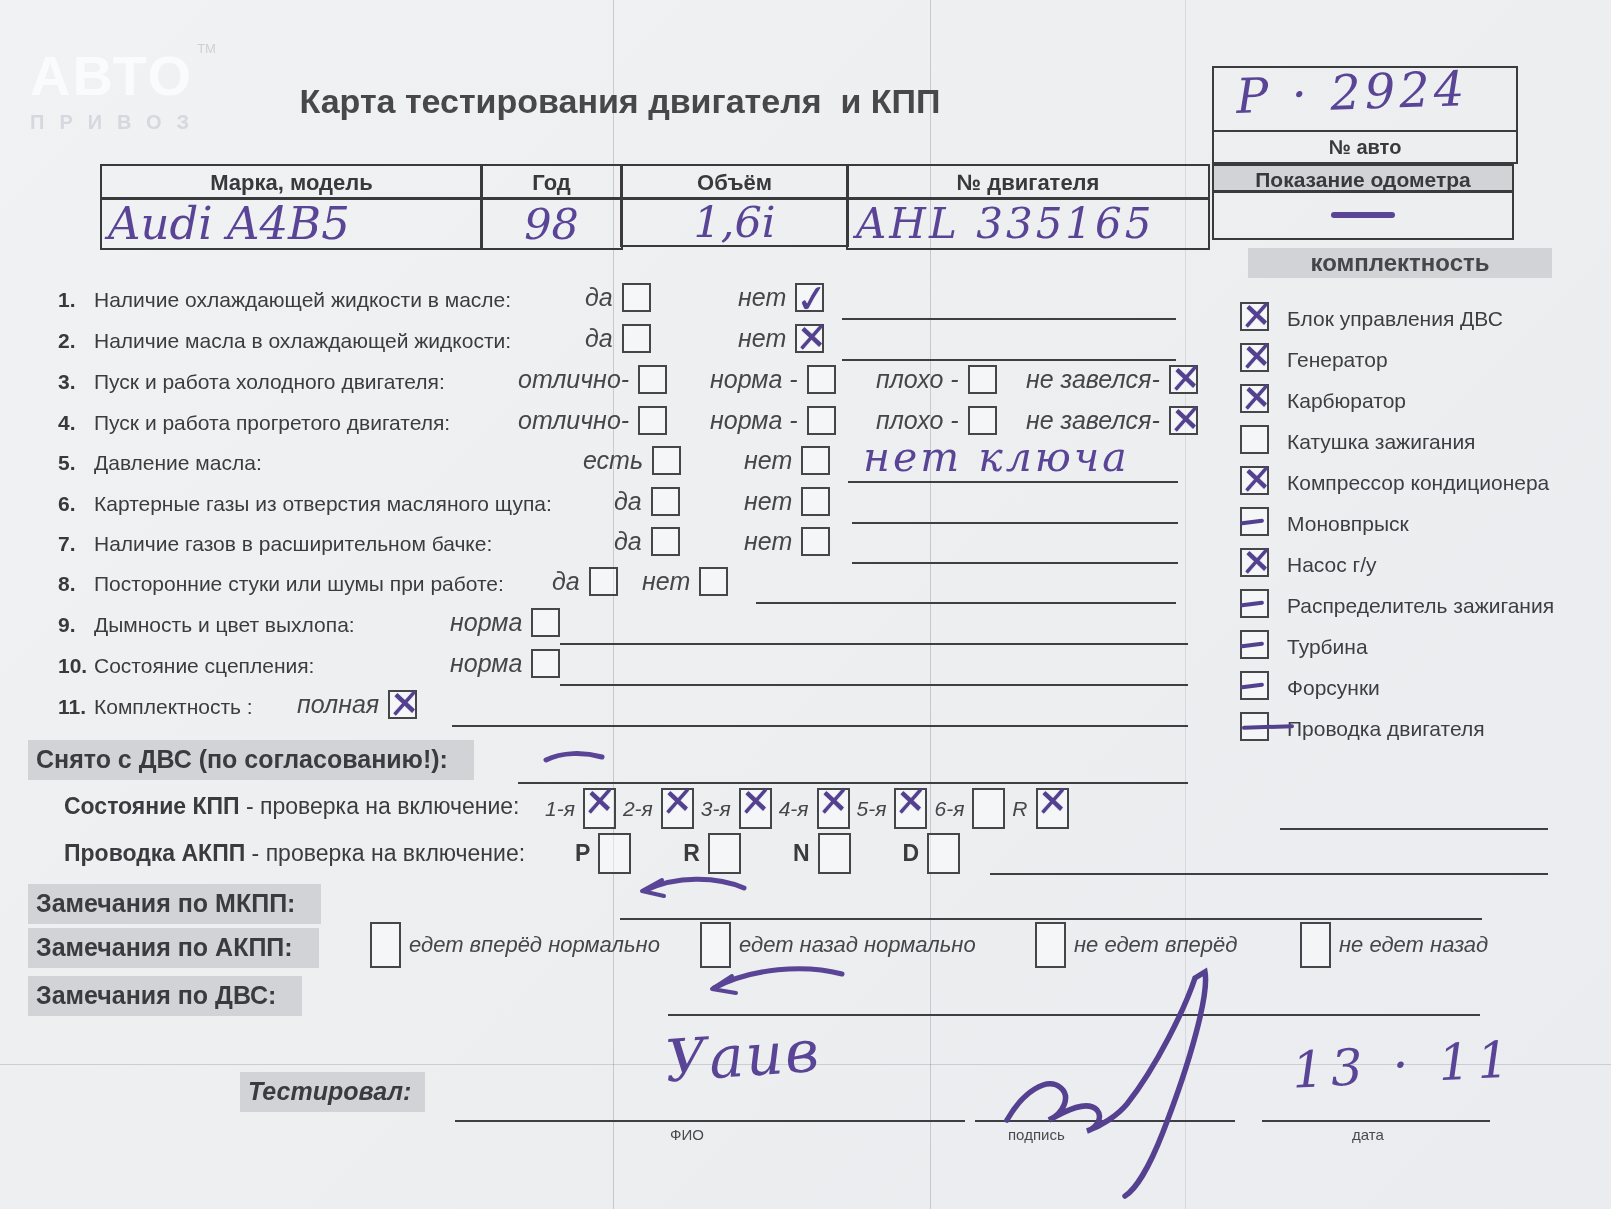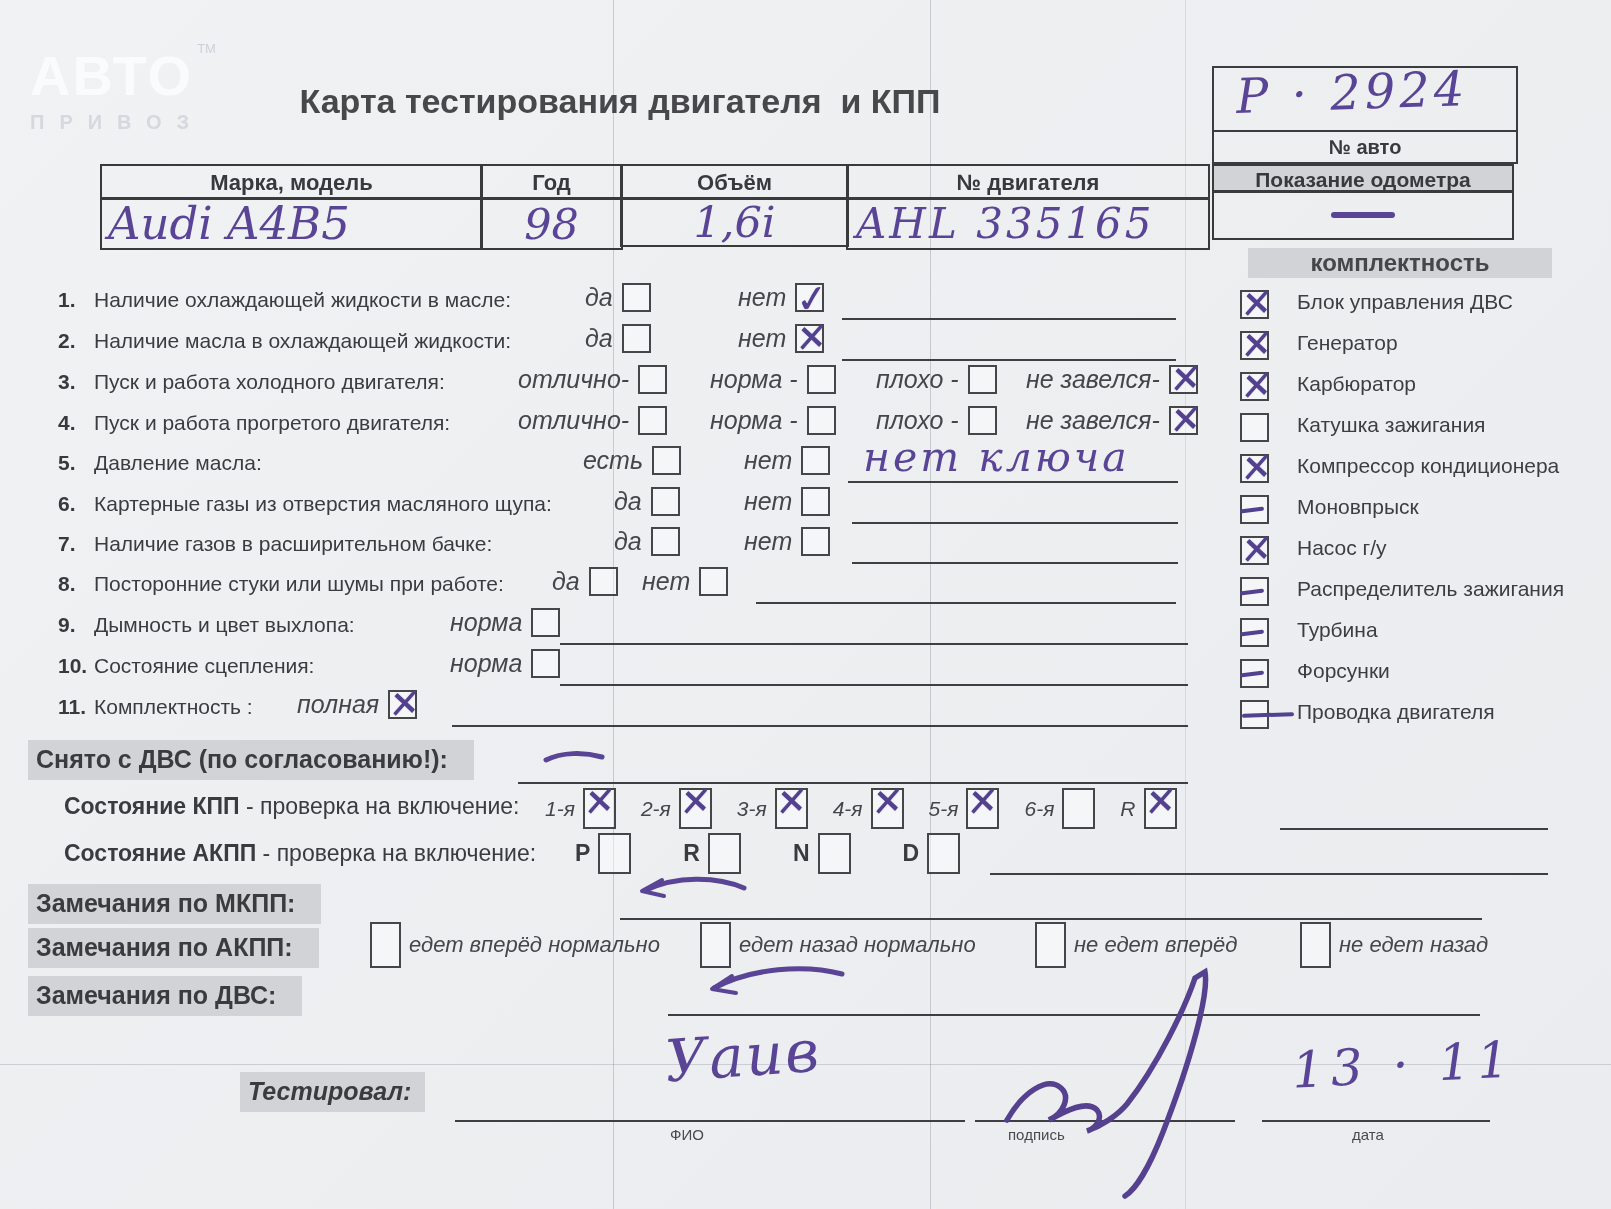--- a/index.html
+++ b/index.html
@@ -55,33 +55,33 @@
       border-radius:3px;background:#53408f;transform:rotate(-7deg);}
   .cb[data-mark="dash-long"]::after{content:"";position:absolute;left:0px;top:11px;width:52px;height:4px;
       border-radius:3px;background:#53408f;transform:rotate(-2deg);}
   .qline{position:absolute;top:28px;border-bottom:2.2px solid #3f3e43;height:2px;}
   .qline .hline{position:absolute;bottom:0px;left:15px;font-size:41px;white-space:nowrap;letter-spacing:3px;}
 
   
   .comp-header{position:absolute;left:1248px;top:248px;width:304px;height:30px;background:#d2d3d6;
       text-align:center;font-weight:bold;font-size:24px;line-height:30px;color:#45454a;}
   .comp-list{position:absolute;left:1240px;top:290px;}
-  .citem{display:flex;align-items:flex-start;gap:28px;height:41px;}
+  .citem{display:flex;align-items:flex-end;gap:18px;height:41px;}
   .clab{font-size:21px;color:#3e3e42;white-space:nowrap;}
 
   
   .graybar{position:absolute;background:#d2d3d6;font-weight:bold;color:#3b3b3f;
       padding:5px 26px 6px 8px;font-size:25px;white-space:nowrap;}
 
   .line{position:absolute;border-bottom:2.2px solid #3f3e43;height:2px;}
 
   
   .rowlabel{position:absolute;left:64px;font-size:23px;color:#3b3b3f;white-space:nowrap;}
   .rowlabel b{font-weight:bold;}
-  .gear-list{position:absolute;left:545px;top:788px;display:flex;gap:25px;align-items:center;}
+  .gear-list{position:absolute;left:545px;top:788px;display:flex;gap:7px;align-items:center;}
   .gear{display:flex;align-items:center;gap:8px;}
   .glab{font-style:italic;font-size:21px;color:#46464a;}
   .cb-tall{width:33px;height:41px;}
   .sel-list{position:absolute;left:575px;top:833px;display:flex;gap:52px;align-items:center;}
   .slab{font-size:23px;font-weight:bold;color:#3b3b3f;}
 
   
   .akpp-opts{position:absolute;left:0;top:922px;width:1611px;height:50px;}
   .akpp-opt{position:absolute;display:flex;align-items:center;gap:8px;}
   .akpp-opt .cb{width:31px;height:46px;}
@@ -402,21 +402,21 @@
         <span class="cb cb-tall" data-mark="none"></span>
       </span>
 
       <span class="gear">
         <span class="glab">R</span>
         <span class="cb cb-tall" data-mark="x"></span>
       </span>
     </div>
   <div class="line" style="left:1280px;top:826px;width:268px"></div>
 
-  <div class="rowlabel" style="top:840px"><b>Состояние АКПП</b><span> - проверка на включение:</span></div>
+  <div class="rowlabel" style="top:840px"><b>Проводка АКПП</b><span> - проверка на включение:</span></div>
   <div class="sel-list">
 
       <span class="gear">
         <span class="slab">P</span>
         <span class="cb cb-tall" data-mark="none"></span>
       </span>
 
       <span class="gear">
         <span class="slab">R</span>
         <span class="cb cb-tall" data-mark="none"></span>

